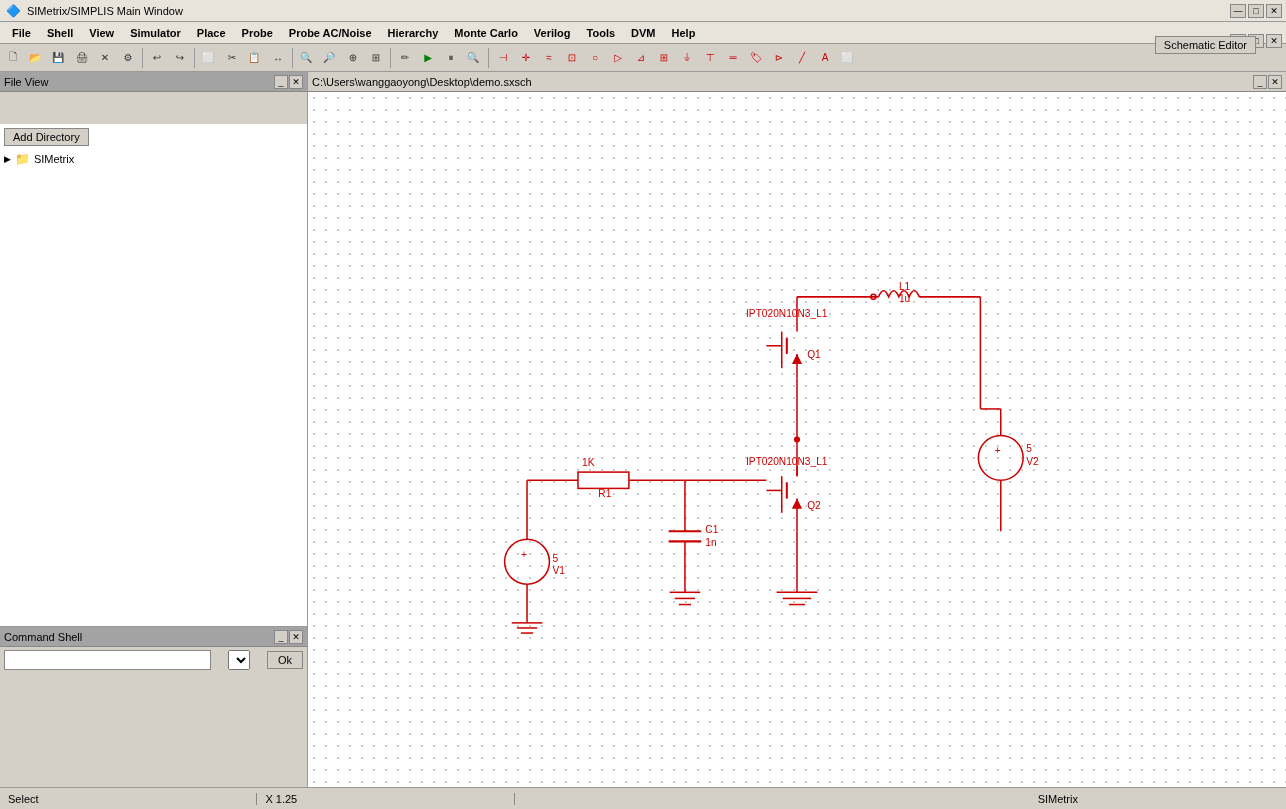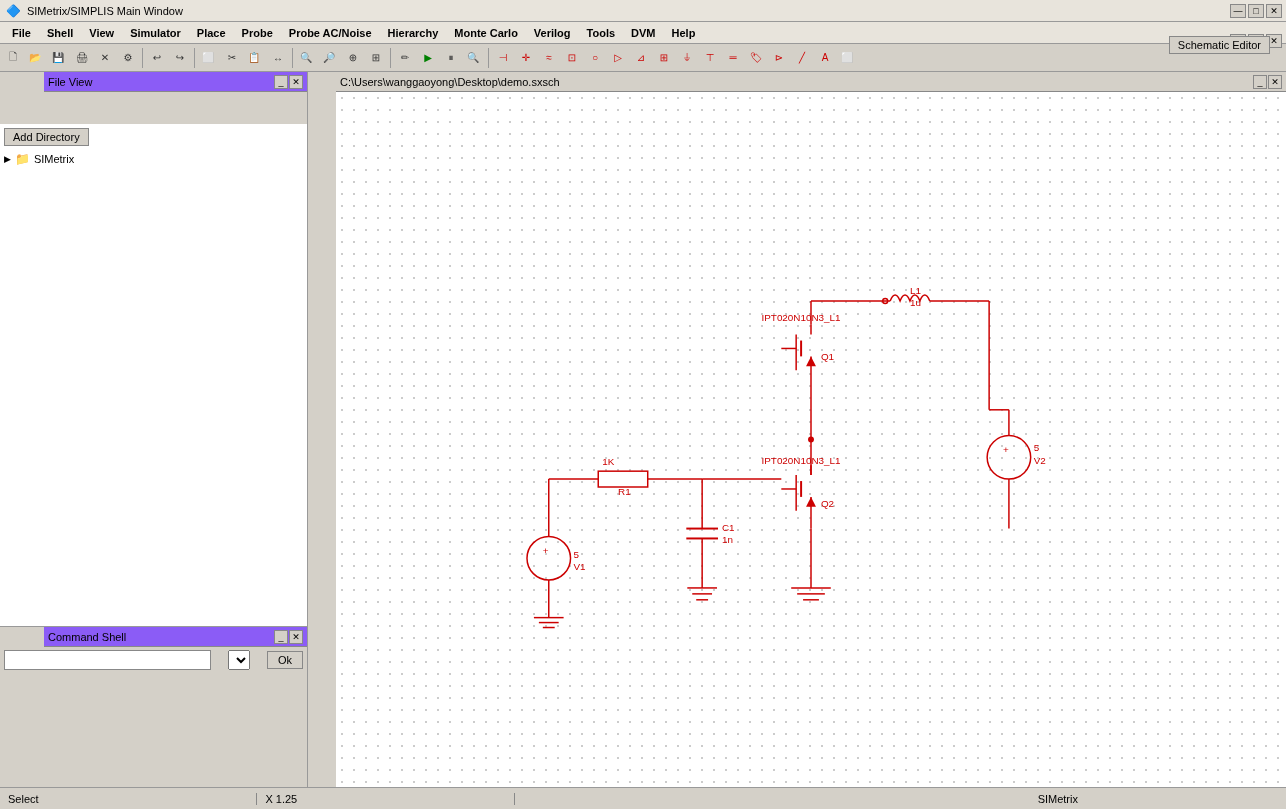--- a/index.html
+++ b/index.html
@@ -63,29 +63,28 @@
 
     
     #file-view {
       background: #d4d0c8;
       flex: 1;
       border-bottom: 1px solid #999;
       display: flex;
       flex-direction: column;
     }
     .panel-header {
-      background: #8b5cf6;
+      background: #a3a3a3;
       border-bottom: 1px solid #888;
       height: 20px;
       display: flex;
       align-items: center;
       justify-content: space-between;
       padding: 0 4px;
       font-size: 11px;
-      margin-left: 44px;
     }
     .panel-header-controls { display: flex; gap: 1px; }
     .panel-ctrl-btn { width: 14px; height: 14px; background: #d4d0c8; border: 1px solid #888; font-size: 9px; display: flex; align-items: center; justify-content: center; cursor: pointer; }
 
     #file-view-content {
       flex: 1;
       background: white;
       overflow: auto;
       margin-top: 32px;
     }
@@ -147,21 +146,20 @@
       font-family: monospace;
       overflow: auto;
       white-space: pre-wrap;
     }
 
     
     #schematic-panel {
       flex: 1;
       display: flex;
       flex-direction: column;
-      margin-left: 28px;
     }
     #schematic-header {
       background: #d4d0c8;
       height: 20px;
       display: flex;
       align-items: center;
       justify-content: space-between;
       border-bottom: 1px solid #888;
       padding: 0 4px;
       font-size: 11px;
@@ -239,21 +237,21 @@
   <span class="menu-item">Place</span>
   <span class="menu-item">Probe</span>
   <span class="menu-item">Probe AC/Noise</span>
   <span class="menu-item">Hierarchy</span>
   <span class="menu-item">Monte Carlo</span>
   <span class="menu-item">Verilog</span>
   <span class="menu-item">Tools</span>
   <span class="menu-item">DVM</span>
   <span class="menu-item">Help</span>
 
-  <div style="position:absolute; right:16px; top:36px; background:#d4d0c8; border:1px solid #888; padding:2px 8px; font-size:11px; z-index:100;">Schematic Editor</div>
+  <div style="position:absolute; right:30px; top:36px; background:#d4d0c8; border:1px solid #888; padding:2px 8px; font-size:11px; z-index:100;">Schematic Editor</div>
   <div style="position:absolute; right:4px; top:34px; display:flex; gap:2px;">
     <div class="win-btn">—</div>
     <div class="win-btn">□</div>
     <div class="win-btn">✕</div>
   </div>
 </div>
 
 <div id="toolbar">
 
   <div class="tb-btn" title="New">🗋</div>

